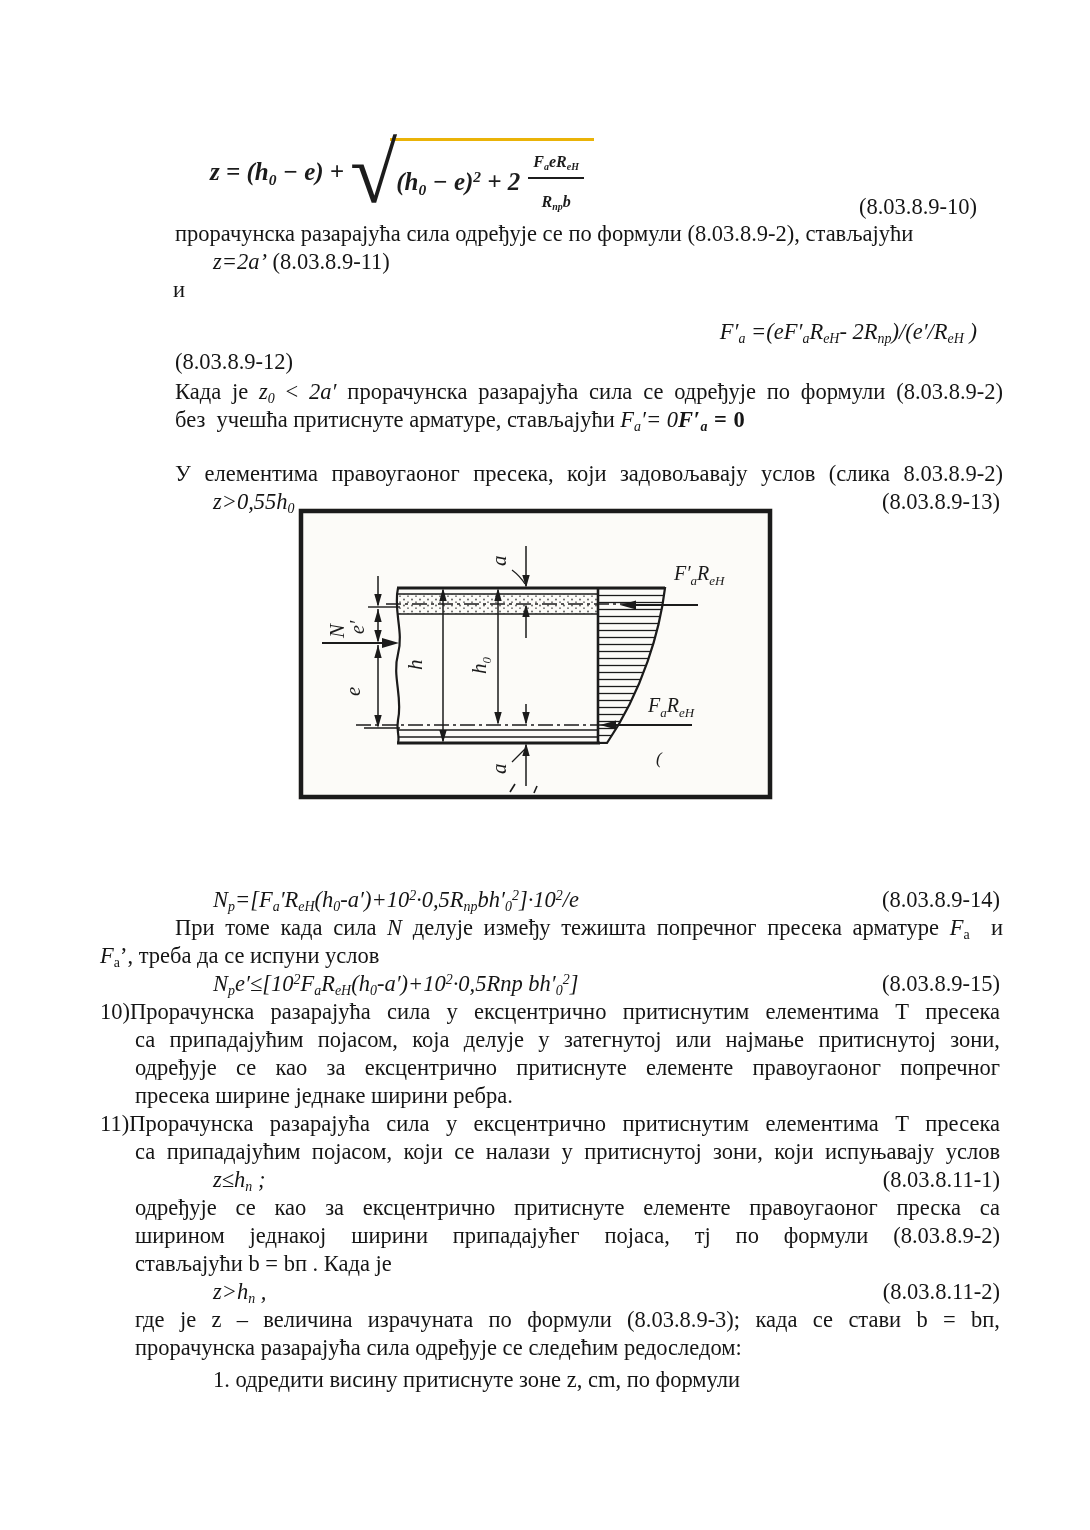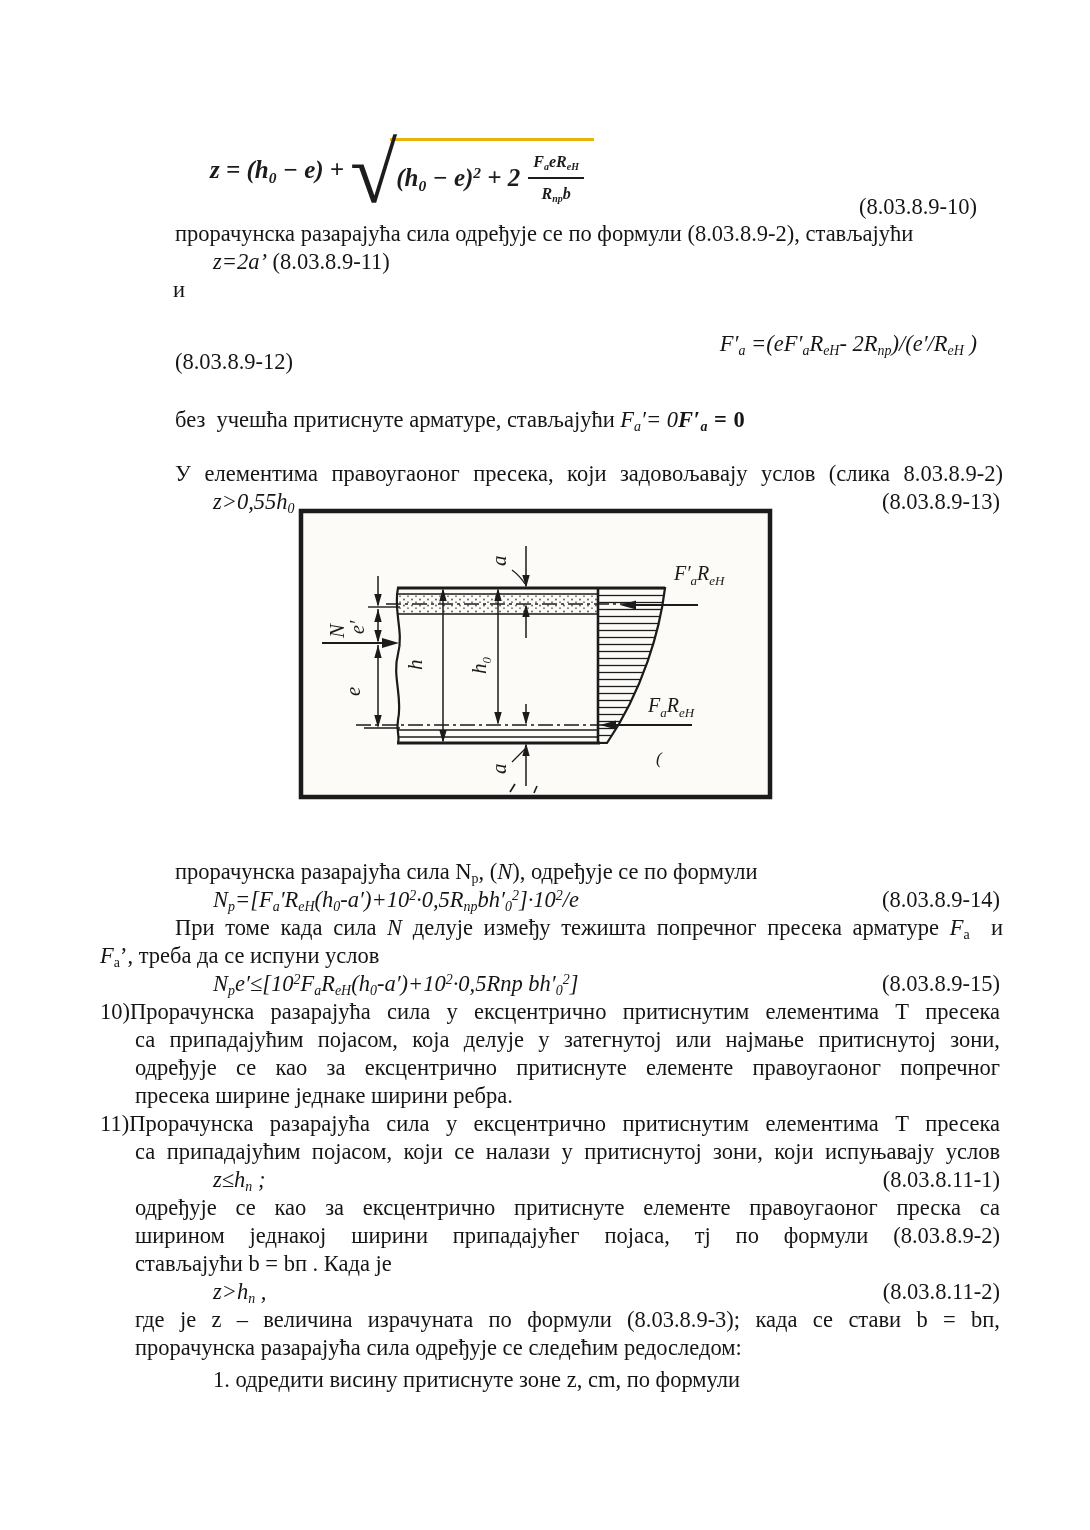--- a/index.html
+++ b/index.html
@@ -19,21 +19,21 @@
 
   
   .f-top { display:flex; align-items:center; font-style:italic; font-weight:bold; color:#1c1c1c; }
   .f-lhs { font-size:25px; margin-right:6px; }
   .rad { display:flex; align-items:flex-start; }
   .rsign { font-size:86px; line-height:82px; font-style:normal; font-weight:400; margin-right:-7px; transform:translateY(3px); }
   .rbody { border-top:3px solid #eab308; display:flex; align-items:center; padding:8px 10px 0 6px; margin-top:9px; }
   .radicand { font-size:25px; margin-right:8px; }
   .frac { display:inline-flex; flex-direction:column; align-items:center; font-size:16px; line-height:26px; }
   .frac .num { border-bottom:2.5px solid #1c1c1c; padding:0 5px 2px 5px; }
-  .frac .den { padding-top:2px; }
+  .frac .den { padding-top:10px; }
 
   .caption { text-align:center; }
   svg text { font-family:"Liberation Serif","DejaVu Serif",serif; font-style:italic; fill:#1b1b1b; }
   .figwrap { background:#fcfbf8; }
 </style>
 </head>
 <body>
 
 <div class="page">
 
@@ -49,23 +49,24 @@
         </span>
       </span>
     </span>
   </div>
   <div class="abs" style="top:193px; right:113px;">(8.03.8.9-10)</div>
 
   <div class="abs" style="top:220px; left:175px;">прорачунска разарајућа сила одређује се по формули (8.03.8.9-2), стављајући</div>
   <div class="abs" style="top:248px; left:213px;"><i>z=2a’</i> (8.03.8.9-11)</div>
   <div class="abs" style="top:276px; left:173px;">и</div>
 
-  <div class="abs" style="top:330px; right:113px;margin-left:48px;"><i>F′<sub>a</sub> =(eF′<sub>a</sub>R<sub>eH</sub>- 2R<sub>np</sub>)/(e′/R<sub>eH</sub> )</i></div>
+  <div class="abs" style="top:318px; right:113px;margin-left:48px;"><i>F′<sub>a</sub> =(eF′<sub>a</sub>R<sub>eH</sub>- 2R<sub>np</sub>)/(e′/R<sub>eH</sub> )</i></div>
   <div class="abs" style="top:348px; left:175px;">(8.03.8.9-12)</div>
 
+  <div class="wrap jl" style="top:378px; left:175px; width:828px;">Када је <i>z<sub>0</sub></i> &lt; <i>2a′</i> прорачунска разарајућа сила се одређује по формули (8.03.8.9-2)</div>
   <div class="abs" style="top:406px; left:175px;">без&nbsp; учешћа притиснуте арматуре, стављајући <i>F<sub>a</sub>′= 0</i><span class="boldeq"><b><i>F′<sub>a</sub></i> = 0</b></span></div>
 
   <div class="wrap jl" style="top:460px; left:175px; width:828px;">У елементима правоугаоног пресека, који задовољавају услов (слика 8.03.8.9-2)</div>
   <div class="abs" style="top:488px; left:213px;"><i>z&gt;0,55h<sub>0</sub></i></div>
   <div class="abs" style="top:488px; right:90px;">(8.03.8.9-13)</div>
 
   <div class="wrap figwrap" style="top:508px; left:298px; width:475px; height:292px;">
     <svg width="475" height="292" viewBox="0 0 475 292">
       <defs>
         <pattern id="hstress" width="7" height="7" patternUnits="userSpaceOnUse">
@@ -144,21 +145,20 @@
       <line x1="334" y1="97" x2="400" y2="97" stroke="#1b1b1b" stroke-width="1.9"></line>
       <polygon points="322,97 338,92.5 338,101.5" fill="#1b1b1b"></polygon>
 
       <text x="350" y="204" font-size="20"><tspan>F</tspan><tspan dy="5" font-size="13">a</tspan><tspan dy="-5" font-size="20">R</tspan><tspan dy="5" font-size="13">eH</tspan></text>
       <line x1="314" y1="217" x2="394" y2="217" stroke="#1b1b1b" stroke-width="1.9"></line>
       <polygon points="302,217 318,212.5 318,221.5" fill="#1b1b1b"></polygon>
       <text x="358" y="256" font-size="17" font-style="normal">(</text>
     </svg>
   </div>
 
-  <div class="abs" style="top:858px; left:175px;">прорачунска разарајућа сила N<sub>p</sub>, (<i>N</i>), одређује се по формули</div>
   <div class="abs" style="top:886px; left:213px;"><i>N<sub>p</sub>=[F<sub>a</sub>′R<sub>eH</sub>(h<sub>0</sub>-a′)+10<sup>2</sup>·0,5R<sub>np</sub>bh′<sub>0</sub><sup>2</sup>]·10<sup>2</sup>/e</i></div>
   <div class="abs" style="top:886px; right:90px;">(8.03.8.9-14)</div>
 
   <div class="wrap jl" style="top:914px; left:175px; width:828px;">При томе када сила <i>N</i> делује између тежишта попречног пресека арматуре <i>F</i><sub>a</sub>&nbsp; и</div>
   <div class="abs" style="top:942px; left:100px;"><i>F</i><sub>a</sub>’, треба да се испуни услов</div>
 
   <div class="abs" style="top:970px; left:213px;"><i>N<sub>p</sub>e′≤[10<sup>2</sup>F<sub>a</sub>R<sub>eH</sub>(h<sub>0</sub>-a′)+10<sup>2</sup>·0,5Rnp bh′<sub>0</sub><sup>2</sup>]</i></div>
   <div class="abs" style="top:970px; right:90px;">(8.03.8.9-15)</div>
 
   <div class="wrap jl" style="top:998px; left:100px; width:900px;">10)Прорачунска разарајућа сила у ексцентрично притиснутим елементима Т пресека</div>

